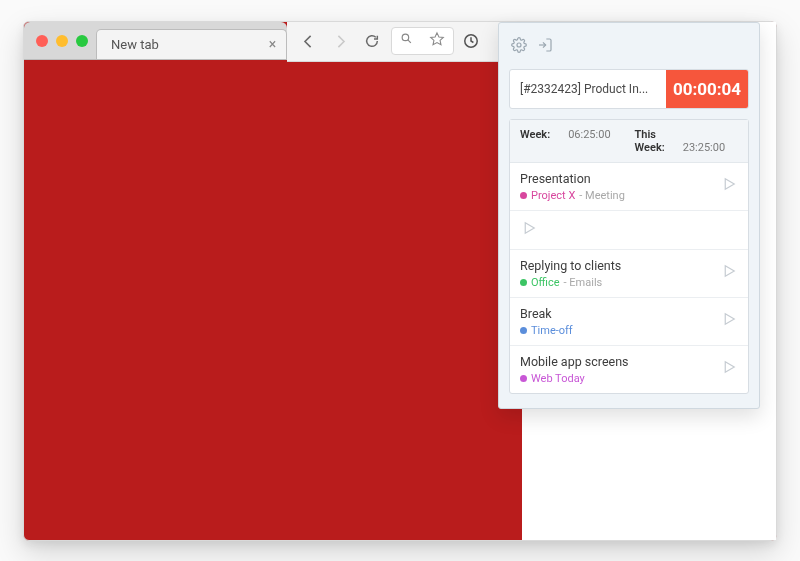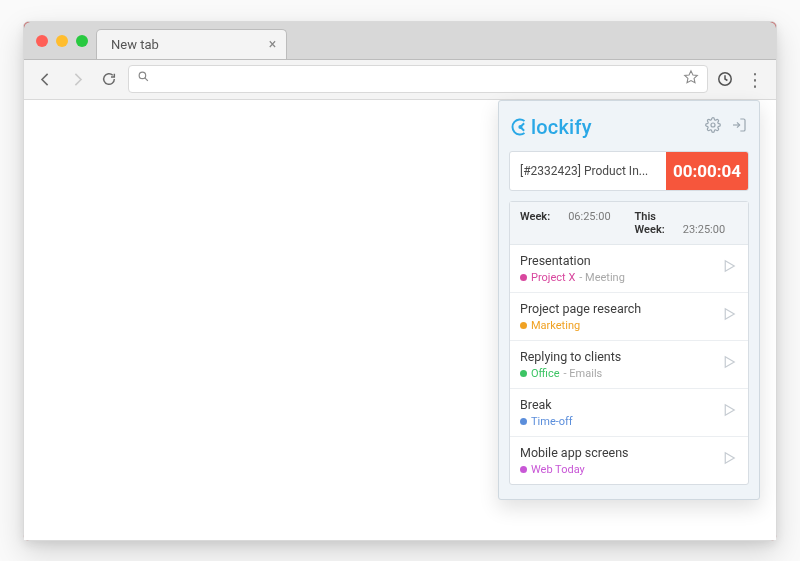--- a/index.html
+++ b/index.html
@@ -1,20 +1,20 @@
 <!DOCTYPE html>
 <html><head>
   <meta charset="utf-8">
   <style>
     * { margin: 0; padding: 0; box-sizing: border-box; font-family: -apple-system, BlinkMacSystemFont, "Segoe UI", Roboto, sans-serif; }
     body { background: #fafafa; width: 800px; height: 561px; display: flex; align-items: center; justify-content: center; }
     .browser-window {
       width: 754px; height: 520px; background:#b91c1c; border:1px solid #d9d9d9; border-radius:6px;
       box-shadow: 0 12px 30px rgba(0,0,0,0.15), 0 4px 10px rgba(0,0,0,0.08);
-      display:flex; flex-direction:column; overflow:visible; position:relative;
+      display:flex; flex-direction:row; overflow:visible; position:relative;
     }
     
     .tab-strip { height:38px; background:#d8d8d8; border-top-left-radius:6px; border-top-right-radius:6px; border-bottom:1px solid #bcbcbc; display:flex; align-items:flex-end; position:relative; }
     .traffic-lights { display:flex; gap:8px; padding:0 12px; position:absolute; top:13px; left:0; }
     .tl { width:12px; height:12px; border-radius:50%; }
     .tl.red{background:#ff5f57;} .tl.yellow{background:#ffbd2e;} .tl.green{background:#28c940;}
     .tab {
       margin-left:72px; height:30px; background:#f4f4f4; border:1px solid #bcbcbc; border-bottom:none;
       border-top-left-radius:5px; border-top-right-radius:5px;
       display:flex; align-items:center; padding:0 10px 0 14px; gap:110px;
@@ -123,28 +123,20 @@
           <path d="M12 7v5l3.2 2"></path>
         </svg>
     </div>
     <div class="menu-dots">⋮</div>
   </div>
 
   <div class="content">
 
     <div class="popup">
       <div class="popup-header">
-        <div class="logo">
-          <svg width="18" height="18" viewBox="0 0 24 24" fill="none" stroke="#2aa8e6" stroke-width="2.6">
-              <path d="M18 4 A10 10 0 1 0 18 20"></path>
-              <path d="M17.5 7 12.5 12 17.5 17"></path>
-              <circle cx="12.5" cy="12" r="1.4" fill="#2aa8e6"></circle>
-            </svg>
-          <span>lockify</span>
-        </div>
         <div class="header-icons">
           <span>
             <svg viewBox="0 0 24 24" fill="none" stroke="currentColor" stroke-width="1.8">
                 <circle cx="12" cy="12" r="3"></circle>
                 <path d="M19.4 15a1.7 1.7 0 0 0 .34 1.87l.06.06a2 2 0 1 1-2.83 2.83l-.06-.06a1.7 1.7 0 0 0-1.87-.34 1.7 1.7 0 0 0-1 1.56V21a2 2 0 1 1-4 0v-.09a1.7 1.7 0 0 0-1.11-1.56 1.7 1.7 0 0 0-1.87.34l-.06.06A2 2 0 1 1 4.17 16.9l.06-.06A1.7 1.7 0 0 0 4.57 15a1.7 1.7 0 0 0-1.56-1H3a2 2 0 1 1 0-4h.09A1.7 1.7 0 0 0 4.65 8.89a1.7 1.7 0 0 0-.34-1.87l-.06-.06A2 2 0 1 1 7.08 4.13l.06.06a1.7 1.7 0 0 0 1.87.34H9a1.7 1.7 0 0 0 1-1.56V3a2 2 0 1 1 4 0v.09a1.7 1.7 0 0 0 1 1.56 1.7 1.7 0 0 0 1.87-.34l.06-.06a2 2 0 1 1 2.83 2.83l-.06.06a1.7 1.7 0 0 0-.34 1.87V9a1.7 1.7 0 0 0 1.56 1H21a2 2 0 1 1 0 4h-.09a1.7 1.7 0 0 0-1.51 1z"></path>
               </svg>
           </span>
           <span>
             <svg viewBox="0 0 24 24" fill="none" stroke="currentColor" stroke-width="1.8">
                 <path d="M14 3h5a2 2 0 0 1 2 2v14a2 2 0 0 1-2 2h-5"></path>
@@ -177,27 +169,20 @@
                   <span class="dot" style="background:#d8479e"></span>
                   <span class="proj" style="color:#d8479e">Project X</span> 
                   <span class="task">- Meeting</span>
                 </div>
               </div>
               <span class="play"><svg viewBox="0 0 24 24" fill="none" stroke="currentColor" stroke-width="1.6">
                   <polygon points="7 5 19 12 7 19 7 5"></polygon>
                 </svg></span>
             </div>
             <div class="entry">
-              <div class="entry-left">
-                <div class="entry-title">Project page research</div>
-                <div class="entry-meta">
-                  <span class="dot" style="background:#f0a224"></span>
-                  <span class="proj" style="color:#f0a224">Marketing</span>
-                </div>
-              </div>
               <span class="play"><svg viewBox="0 0 24 24" fill="none" stroke="currentColor" stroke-width="1.6">
                   <polygon points="7 5 19 12 7 19 7 5"></polygon>
                 </svg></span>
             </div>
             <div class="entry">
               <div class="entry-left">
                 <div class="entry-title">Replying to clients</div>
                 <div class="entry-meta">
                   <span class="dot" style="background:#3cc464"></span>
                   <span class="proj" style="color:#3cc464">Office</span> 

